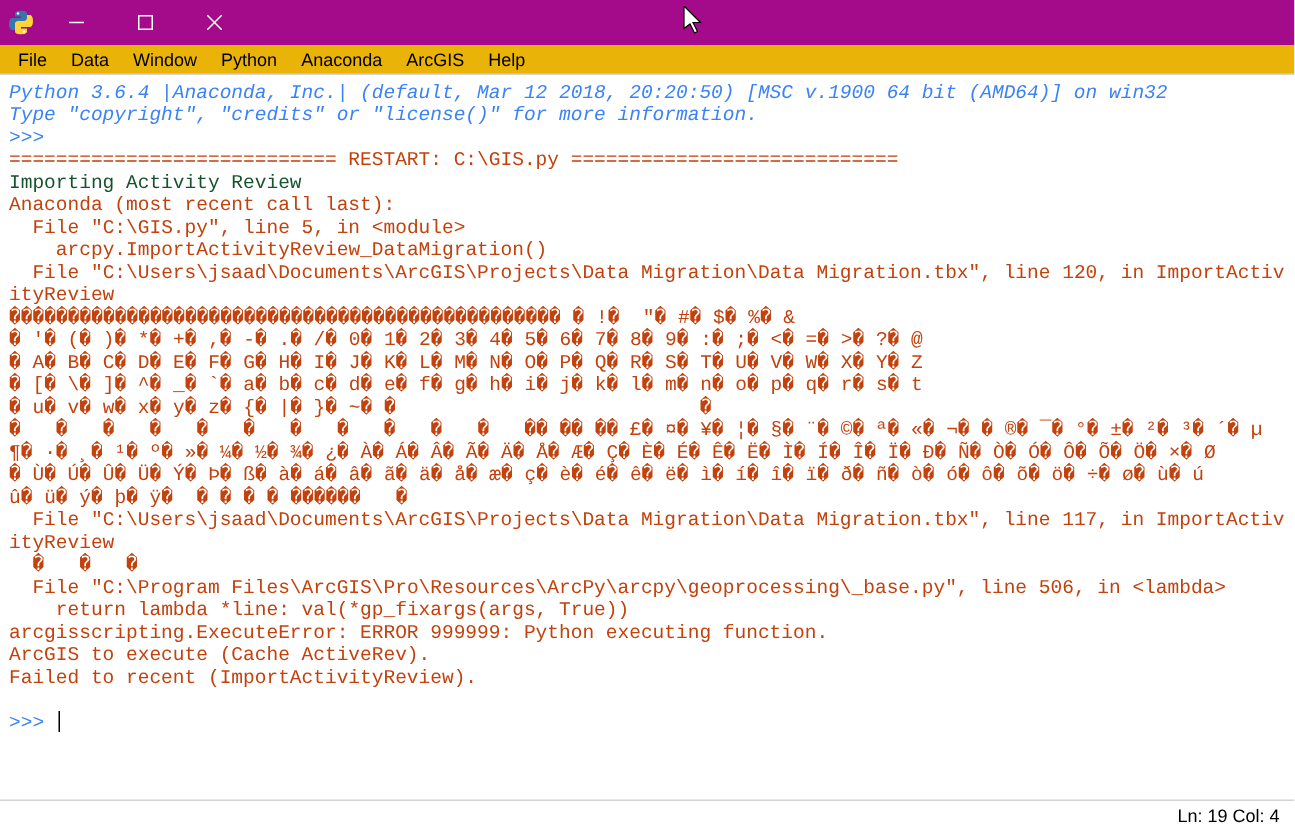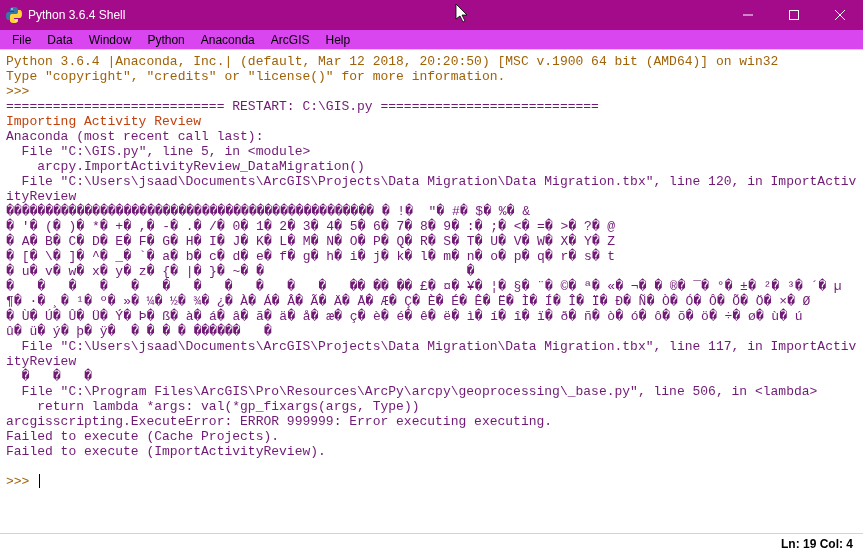--- a/index.html
+++ b/index.html
@@ -4,44 +4,43 @@
 <style>
 * { margin: 0; padding: 0; box-sizing: border-box; }
 body { font-family: "Segoe UI", Tahoma, sans-serif; background: #fff; width: 863px; height: 553px; overflow: hidden; position: relative; }
 .titlebar { background: #a30b8a; color: #fff; height: 30px; display: flex; align-items: center; padding-left: 6px; position: relative; }
 .titlebar-icon { width: 16px; height: 16px; margin-right: 6px; display: inline-flex; align-items: center; justify-content: center; }
 .titlebar-icon svg { width: 16px; height: 16px; }
 .titlebar-title { font-size: 12px; flex: 1; }
 .titlebar-buttons { display: flex; }
 .titlebar-btn { width: 46px; height: 30px; display: flex; align-items: center; justify-content: center; color: #fff; font-size: 12px; }
 .cursor-img { position: absolute; left: 455px; top: 4px; width: 14px; height: 20px; pointer-events: none; }
-.menubar { background: #d946ef; border-bottom: 1px solid #d4d4d4; height: 20px; display: flex; align-items: center; padding-left: 4px; font-size: 12px; }
+.menubar { background: #eab308; border-bottom: 1px solid #d4d4d4; height: 20px; display: flex; align-items: center; padding-left: 4px; font-size: 12px; }
 .menu-item { padding: 2px 8px; cursor: default; }
 .content { padding: 4px 6px; font-family: "Courier New", monospace; font-size: 13px; line-height: 15px; white-space: pre-wrap; word-break: break-all; height: calc(100% - 70px); overflow: hidden; color: #000; position: relative; }
-.c-black { color: #a16207; }
-.c-blue { color: #c2410c; }
-.c-red { color: #701a75; }
+.c-black { color: #3b82f6; font-style: italic; }
+.c-blue { color: #14532d; }
+.c-red { color: #c2410c; }
 .prompt-line { display: flex; }
 .caret { display: inline-block; width: 1px; height: 14px; background: #000; margin-left: 2px; vertical-align: text-bottom; animation: blink 1s step-end infinite; }
 @keyframes blink { 50% { opacity: 0; } }
-.statusbar { position: absolute; bottom: 0; left: 0; right: 0; height: 20px; background: #fff; border-top: 1px solid #d4d4d4; display: flex; justify-content: flex-end; align-items: center; padding-right: 10px; font-size: 12px; font-weight: bold; }
+.statusbar { position: absolute; bottom: 0; left: 0; right: 0; height: 20px; background: #fff; border-top: 1px solid #d4d4d4; display: flex; justify-content: flex-end; align-items: center; padding-right: 10px; font-size: 12px; }
 </style>
 </head>
 <body>
 
 <div class="titlebar">
   <span class="titlebar-icon">
     <svg viewBox="0 0 16 16">
         <path fill="#3776ab" d="M8 0C4 0 4 2 4 2v2h4v1H2s-2 0-2 4 2 4 2 4h2v-2s0-2 2-2h4s2 0 2-2V2s0-2-4-2z"></path>
         <circle cx="6" cy="2" r="0.8" fill="#fff"></circle>
         <path fill="#ffd43b" d="M8 16c4 0 4-2 4-2v-2H8v-1h6s2 0 2-4-2-4-2-4h-2v2s0 2-2 2H6s-2 0-2 2v5s0 2 4 2z"></path>
         <circle cx="10" cy="14" r="0.8" fill="#fff"></circle>
       </svg>
   </span>
-  <span class="titlebar-title">Python 3.6.4 Shell</span>
   <div class="titlebar-buttons">
     <div class="titlebar-btn">
         <svg width="10" height="10" viewBox="0 0 10 10">
           <line x1="0" y1="5" x2="10" y2="5" stroke="#fff" stroke-width="1"></line>
         </svg>
       </div>
     <div class="titlebar-btn">
         <svg width="10" height="10" viewBox="0 0 10 10">
           <rect x="0.5" y="0.5" width="9" height="9" stroke="#fff" fill="none" stroke-width="1"></rect>
         </svg>
@@ -82,22 +81,22 @@
 <span class="c-red">� A� B� C� D� E� F� G� H� I� J� K� L� M� N� O� P� Q� R� S� T� U� V� W� X� Y� Z</span>
 <span class="c-red">� [� \� ]� ^� _� `� a� b� c� d� e� f� g� h� i� j� k� l� m� n� o� p� q� r� s� t</span>
 <span class="c-red">� u� v� w� x� y� z� {� |� }� ~� �                          �</span>
 <span class="c-red">�   �   �   �   �   �   �   �   �   �   �   �� �� �� £� ¤� ¥� ¦� §� ¨� ©� ª� «� ¬� ­� ®� ¯� °� ±� ²� ³� ´� µ</span>
 <span class="c-red">¶� ·� ¸� ¹� º� »� ¼� ½� ¾� ¿� À� Á� Â� Ã� Ä� Å� Æ� Ç� È� É� Ê� Ë� Ì� Í� Î� Ï� Ð� Ñ� Ò� Ó� Ô� Õ� Ö� ×� Ø</span>
 <span class="c-red">� Ù� Ú� Û� Ü� Ý� Þ� ß� à� á� â� ã� ä� å� æ� ç� è� é� ê� ë� ì� í� î� ï� ð� ñ� ò� ó� ô� õ� ö� ÷� ø� ù� ú</span>
 <span class="c-red">û� ü� ý� þ� ÿ�  � � � � ������   �</span>
 <span class="c-red">  File "C:\Users\jsaad\Documents\ArcGIS\Projects\Data Migration\Data Migration.tbx", line 117, in ImportActivityReview</span>
 <span class="c-red">  �   �   �</span>
 <span class="c-red">  File "C:\Program Files\ArcGIS\Pro\Resources\ArcPy\arcpy\geoprocessing\_base.py", line 506, in &lt;lambda&gt;</span>
-<span class="c-red">    return lambda *args: val(*gp_fixargs(args, Type))</span>
-<span class="c-red">arcgisscripting.ExecuteError: ERROR 999999: Error executing executing.</span>
-<span class="c-red">Failed to execute (Cache Projects).</span>
-<span class="c-red">Failed to execute (ImportActivityReview).</span>
+<span class="c-red">    return lambda *line: val(*gp_fixargs(args, True))</span>
+<span class="c-red">arcgisscripting.ExecuteError: ERROR 999999: Python executing function.</span>
+<span class="c-red">ArcGIS to execute (Cache ActiveRev).</span>
+<span class="c-red">Failed to recent (ImportActivityReview).</span>
 <span class="c-blue"></span>
 <span class="prompt-line"><span class="c-black">&gt;&gt;&gt; </span><span class="caret"></span></span></div>
 
 <div class="statusbar">
   <span>Ln: 19  Col: 4</span>
 </div>
 
 </body></html>

